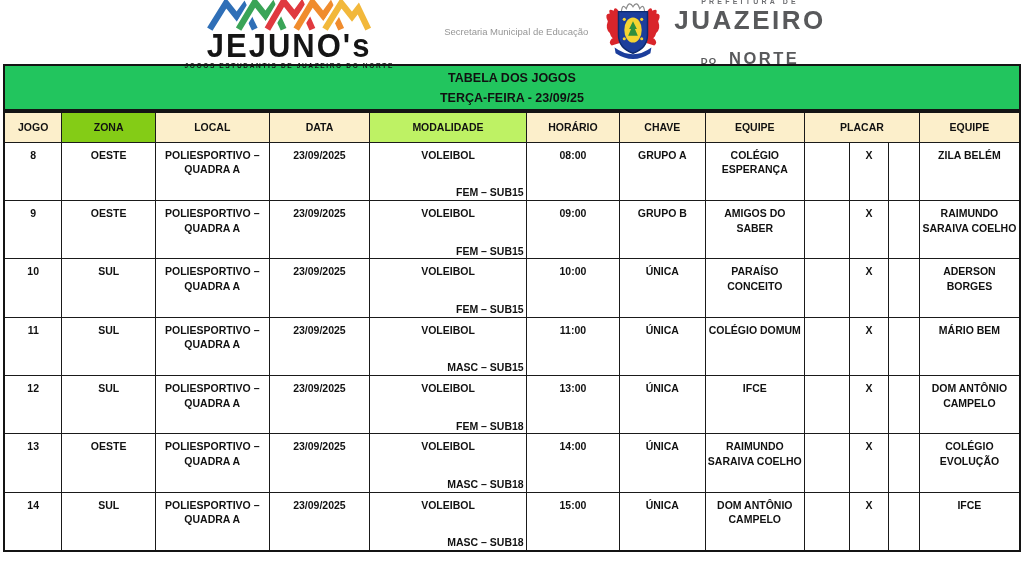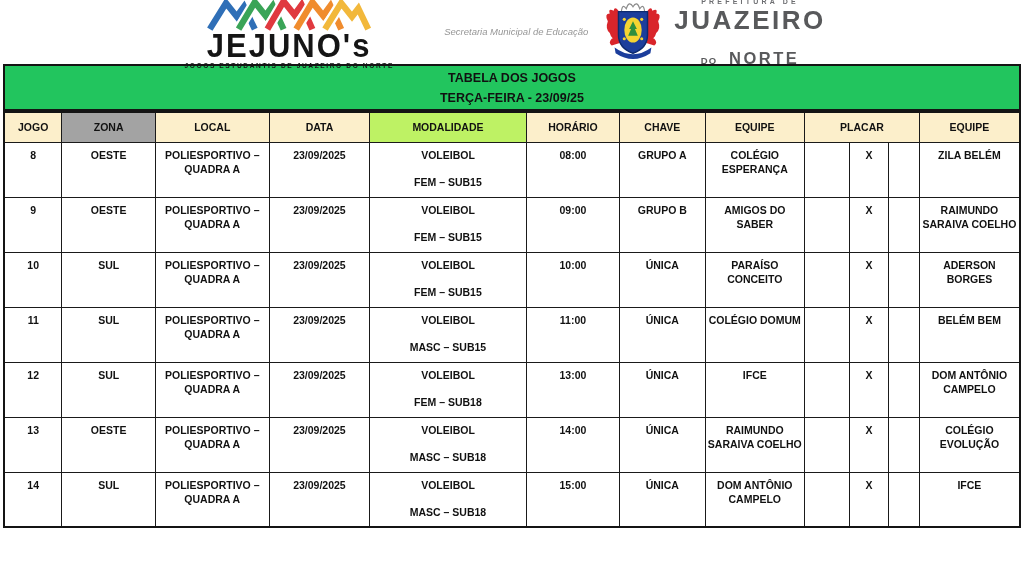--- a/index.html
+++ b/index.html
@@ -41,21 +41,20 @@
     margin-top:2px;
     white-space:nowrap;
   }
   .secretaria{
     text-align:right;
     font-size:9.5px;
     line-height:1.5;
     color:#969696;
     margin-right:14px;
     white-space:nowrap;
-    font-style:italic;
   }
   .crest{ margin-right:10px; }
   .prefeitura{
     display:flex; flex-direction:column; align-items:center;
     color:#58595b;
     line-height:1;
   }
   .pref-line1{ font-size:7px; font-weight:bold; letter-spacing:3.2px; color:#6d6e71; white-space:nowrap; }
   .pref-line2{ font-size:26px; font-weight:900; letter-spacing:2.5px; margin-top:2px; white-space:nowrap; }
   .pref-line3{ display:flex; align-items:baseline; gap:12px; margin-top:17px; }
@@ -97,21 +96,21 @@
     font-size:10.5px;
     padding:5px 2px 0 2px;
     line-height:1.4;
   }
   td.x-cell{
     font-size:24px;
     padding-top:7px;
     line-height:1;
     letter-spacing:0;
   }
-  .mod-line2{ margin-top:13px; }
+  .mod-line2{ margin-top:23px;text-align:right; }
 </style>
 </head>
 <body>
 
 <div class="top-header">
 
   <div class="jejunos-logo">
     <svg width="168" height="36" viewBox="0 0 180 40">
       <g fill="none" stroke-linejoin="miter" stroke-linecap="butt">
         <path d="M2 38 L20 9 L32 24 L40 13 L52 38" stroke="#ffffff" stroke-width="12"></path>
@@ -184,21 +183,21 @@
       <col style="width:8.4%">
         <col style="width:9.8%">
         <col style="width:4.4%">
       <col style="width:3.9%">
         <col style="width:3.0%">
         <col style="width:9.9%">
     </colgroup>
     <thead>
       <tr>
         <th style="background: rgb(252, 239, 203);">JOGO</th>
-        <th style="background: #a3a3a3;">ZONA</th>
+        <th style="background: #84cc16;">ZONA</th>
         <th style="background: rgb(252, 239, 203);">LOCAL</th>
         <th style="background: rgb(252, 239, 203);">DATA</th>
         <th style="background: #bef264;">MODALIDADE</th>
         <th style="background: rgb(252, 239, 203);">HORÁRIO</th>
         <th style="background: rgb(252, 239, 203);">CHAVE</th>
         <th style="background: rgb(252, 239, 203);">EQUIPE</th>
         <th colspan="3" style="background: rgb(252, 239, 203);">PLACAR</th>
         <th style="background: rgb(252, 239, 203);">EQUIPE</th>
       </tr>
     </thead>
@@ -274,21 +273,21 @@
     <td>
       <div>VOLEIBOL</div>
       <div class="mod-line2">MASC – SUB15</div>
     </td>
     <td>11:00</td>
     <td>ÚNICA</td>
     <td>COLÉGIO DOMUM</td>
     <td></td>
     <td class="x-cell">X</td>
     <td></td>
-    <td>BELÉM BEM</td>
+    <td>MÁRIO BEM</td>
   </tr>
         <tr>
     <td>12</td>
     <td>SUL</td>
     <td>
       <div>POLIESPORTIVO –</div>
       <div>QUADRA A</div>
     </td>
     <td>23/09/2025</td>
     <td>

